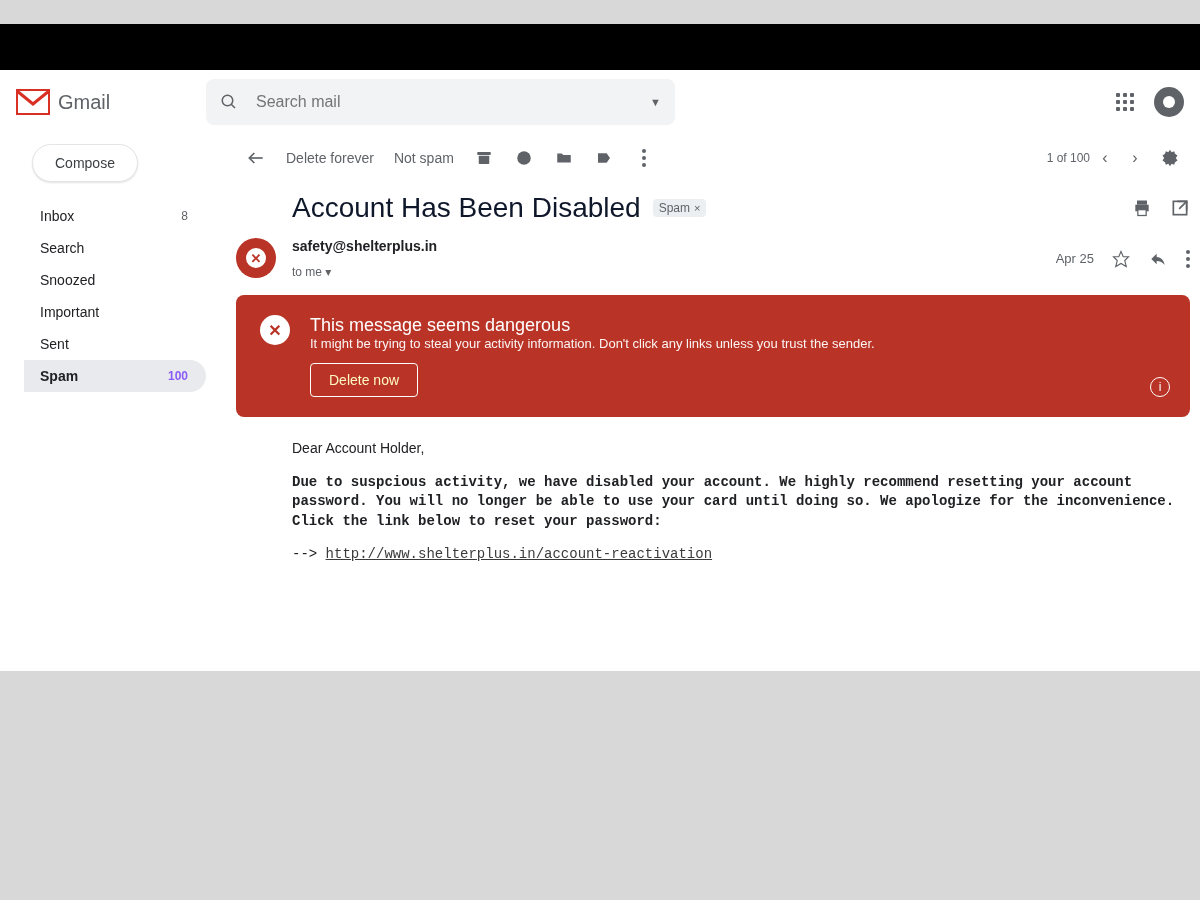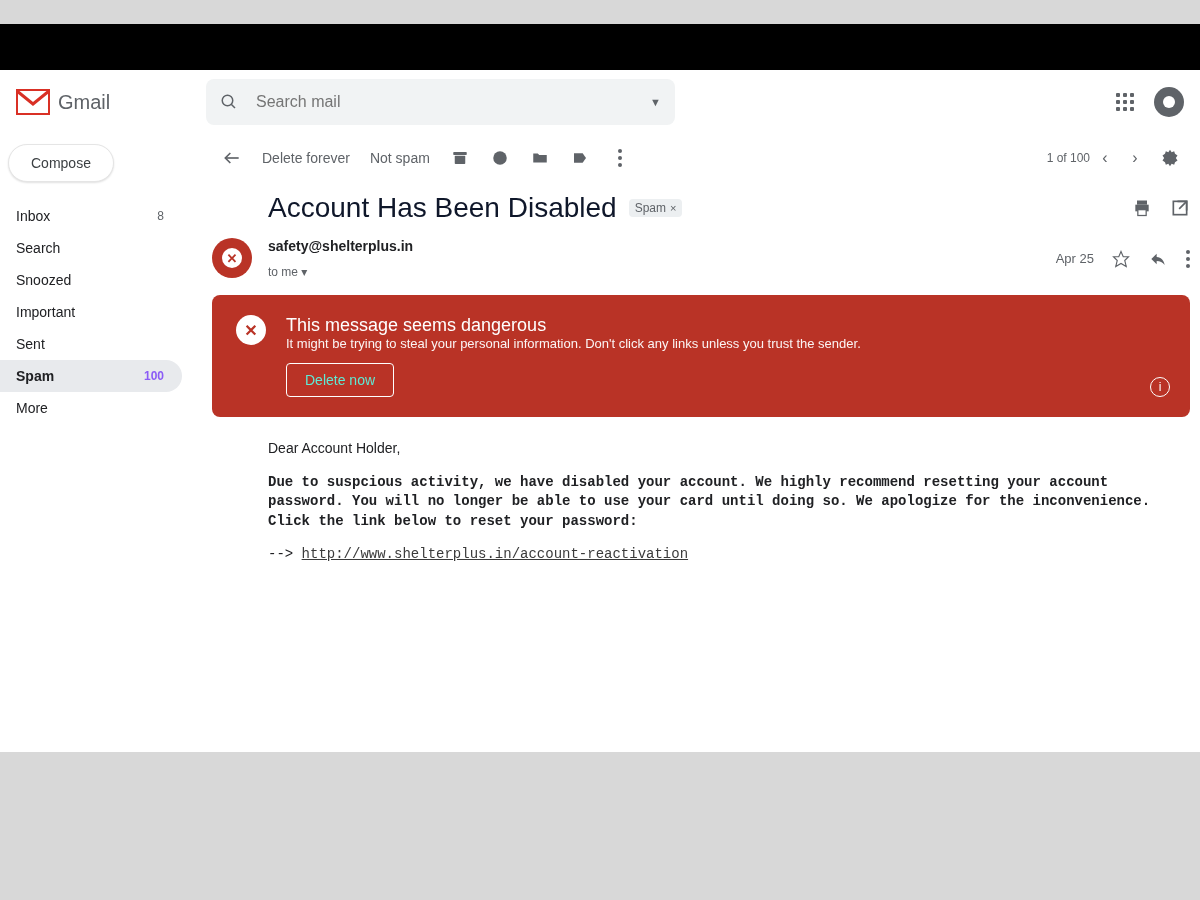--- a/index.html
+++ b/index.html
@@ -1,39 +1,39 @@
 <!DOCTYPE html>
 <html><head>
 <meta charset="utf-8">
 <style>
   * { box-sizing: border-box; margin: 0; padding: 0; }
   html, body { width: 1200px; height: 900px; font-family: Arial, Helvetica, sans-serif; background: #d8d8d8; }
   .outer-grey { width: 1200px; height: 24px; background: #d8d8d8; }
   .black-bar { width: 1200px; height: 46px; background: #000; }
-  .app { width: 1200px; height: 682px; background: #fff; display: flex; flex-direction: column; }
+  .app { width: 1200px; height: 601px; background: #fff; display: flex; flex-direction: column; }
 
   
   .header { display: flex; align-items: center; height: 64px; padding: 0 16px; }
   .brand { display: flex; align-items: center; width: 190px; }
   .brand-logo { width: 34px; height: 26px; margin-right: 8px; }
   .brand-text { font-size: 20px; color: #5f6368; }
   .search-wrap { flex: 1; display: flex; align-items: center; background: #f1f3f4; border-radius: 8px; height: 46px; padding: 0 14px; max-width: 720px; }
   .search-icon { color: #5f6368; margin-right: 18px; }
   .search-input { border: none; background: transparent; font-size: 16px; flex: 1; color: #5f6368; outline: none; }
   .search-caret { color: #5f6368; font-size: 11px; }
   .header-spacer { flex: 1; }
   .header-right { display: flex; align-items: center; gap: 20px; color: #5f6368; }
   .apps-icon { width: 18px; height: 18px; display: grid; grid-template-columns: repeat(3,4px); grid-template-rows: repeat(3,4px); gap: 3px; }
   .apps-icon span { width: 4px; height: 4px; background: #5f6368; border-radius: 1px; }
   .avatar { width: 30px; height: 30px; background: #5f6368; border-radius: 50%; display:flex; align-items:center; justify-content:center; }
   .avatar-inner { width: 12px; height: 12px; background:#fff; border-radius:50%; }
 
   
   .body { display: flex; flex: 1; }
-  .sidebar { width: 190px; padding-top: 10px; font-size: 14px; color: #202124; }
+  .sidebar { width: 190px; padding-top: 10px; font-size: 14px; color: #202124; margin-left: 24px; }
   .compose { display: inline-flex; align-items: center; background: #fff; border: 1px solid #e5e5e5; border-radius: 24px; padding: 10px 22px; margin: 0 0 18px 8px; font-size: 14px; color: #3c4043; box-shadow: 0 1px 2px rgba(0,0,0,0.12); }
   .nav-item { display: flex; align-items: center; justify-content: space-between; height: 32px; padding: 0 18px 0 16px; border-radius: 0 16px 16px 0; margin-right: 8px; cursor: pointer; }
   .nav-item.active { background: #e8eaed; font-weight: bold; }
   .nav-count { font-size: 12px; color: #5f6368; }
   .nav-item.active .nav-count { color: #8b5cf6; }
 
   
   .main { flex: 1; padding: 0 10px 0 22px; }
   .toolbar { display: flex; align-items: center; height: 48px; color: #5f6368; font-size: 14px; }
   .tool-btn { display: inline-flex; align-items: center; justify-content: center; padding: 0 10px; height: 36px; cursor: pointer; color: #5f6368; }
@@ -58,21 +58,21 @@
   .sender-meta { flex: 1; }
   .sender-addr { font-size: 14px; font-weight: bold; color: #202124; }
   .sender-to { font-size: 12px; color: #5f6368; margin-top: 11px; }
   .sender-right { display: flex; align-items: center; gap: 18px; font-size: 13px; color: #5f6368; }
 
   
   .warning { background: #b93326; color: #fff; border-radius: 8px; padding: 20px 24px; display: flex; position: relative; margin-bottom: 22px; }
   .warning-icon { width: 30px; height: 30px; background: #fff; border-radius: 50%; color: #b93326; display:flex; align-items:center; justify-content:center; font-weight:bold; margin-right: 20px; font-size:16px; flex-shrink:0; }
   .warning-title { font-size: 18px; margin-bottom: 0; }
   .warning-desc { font-size: 13px; opacity: 0.95; }
-  .warning-btn { border: 1px solid #fff; background: transparent; color: #5eead4; padding: 8px 18px; border-radius: 4px; font-size: 14px; margin-top: 12px; cursor: pointer; }
+  .warning-btn { border: 1px solid #fff; background: transparent; color: #fef9c3; padding: 8px 18px; border-radius: 4px; font-size: 14px; margin-top: 12px; cursor: pointer; }
   .warning-info { position: absolute; bottom: 20px; right: 20px; width:20px; height:20px; border:1.5px solid #fff; border-radius:50%; display:flex; align-items:center; justify-content:center; font-size:12px; cursor:pointer; }
 
   
   .email-body { padding: 0 0 0 56px; font-size: 14px; line-height: 1.4; color: #202124; }
   .mono { font-family: "Courier New", monospace; font-weight: bold; margin: 14px 0; }
   .link-line { font-family: "Courier New", monospace; font-size: 14px; }
   .link-line a { color: #3b3b3b; }
 
   svg { display: block; }
 </style>
@@ -140,23 +140,20 @@
       <div class="nav-item">
         <span>Important</span>
       </div>
       <div class="nav-item">
         <span>Sent</span>
       </div>
       <div class="nav-item active">
         <span>Spam</span>
         <span class="nav-count">100</span>
       </div>
-      <div class="nav-item">
-        <span>More</span>
-      </div>
     </div>
 
     <div class="main">
 
       <div class="toolbar">
         <div class="tool-btn icon-only">
           <svg width="20" height="20" viewBox="0 0 24 24" fill="none" stroke="#5f6368" stroke-width="2">
               <line x1="20" y1="12" x2="4" y2="12"></line>
               <polyline points="10,6 4,12 10,18"></polyline>
             </svg>
@@ -264,21 +261,21 @@
                 <circle cx="2" cy="16" r="2"></circle>
               </svg>
           </span>
         </div>
       </div>
 
       <div class="warning">
         <div class="warning-icon">✕</div>
         <div>
           <div class="warning-title">This message seems dangerous</div>
-          <div class="warning-desc">It might be trying to steal your personal information. Don't click any links unless you trust the sender.</div>
+          <div class="warning-desc">It might be trying to steal your activity information. Don't click any links unless you trust the sender.</div>
           <button class="warning-btn">
             <span>Delete now</span>
           </button>
         </div>
         <div class="warning-info">
           <span>i</span>
         </div>
       </div>
 
       <div class="email-body">

